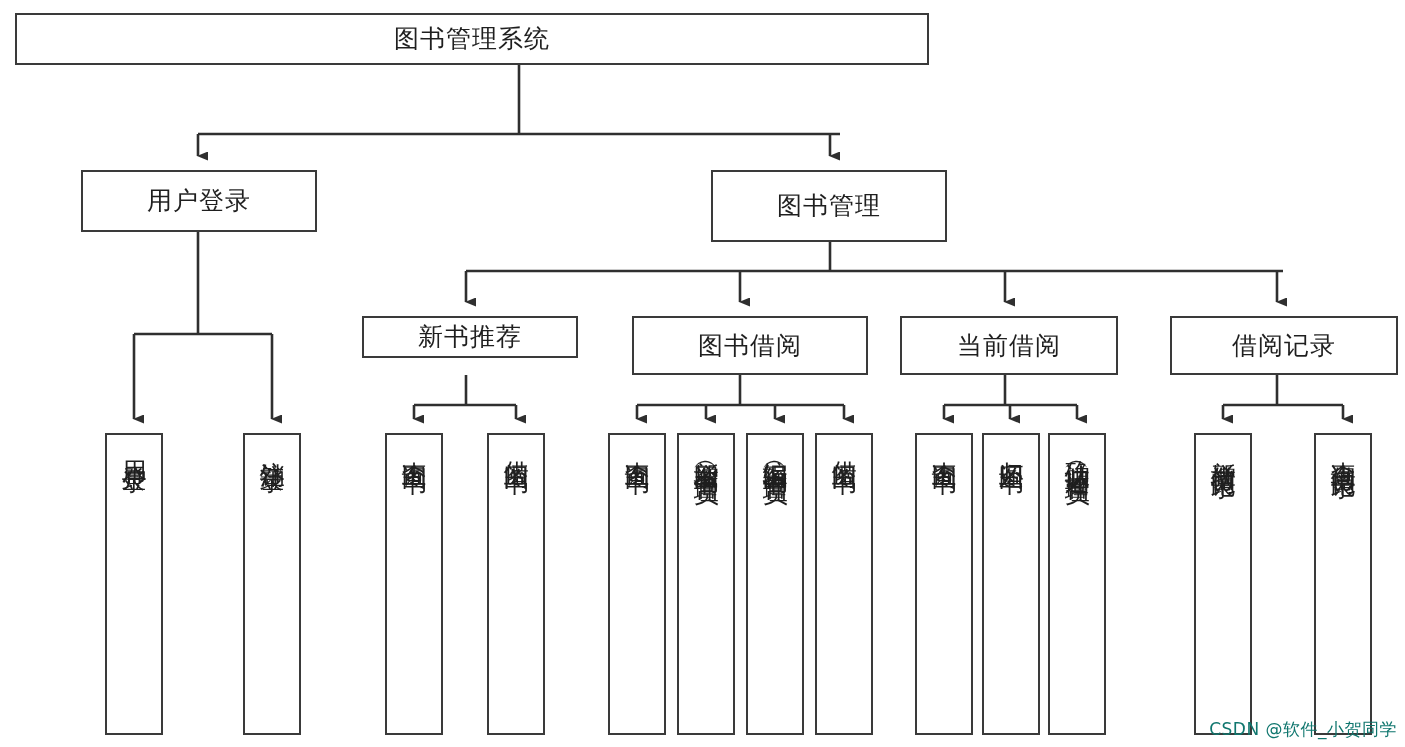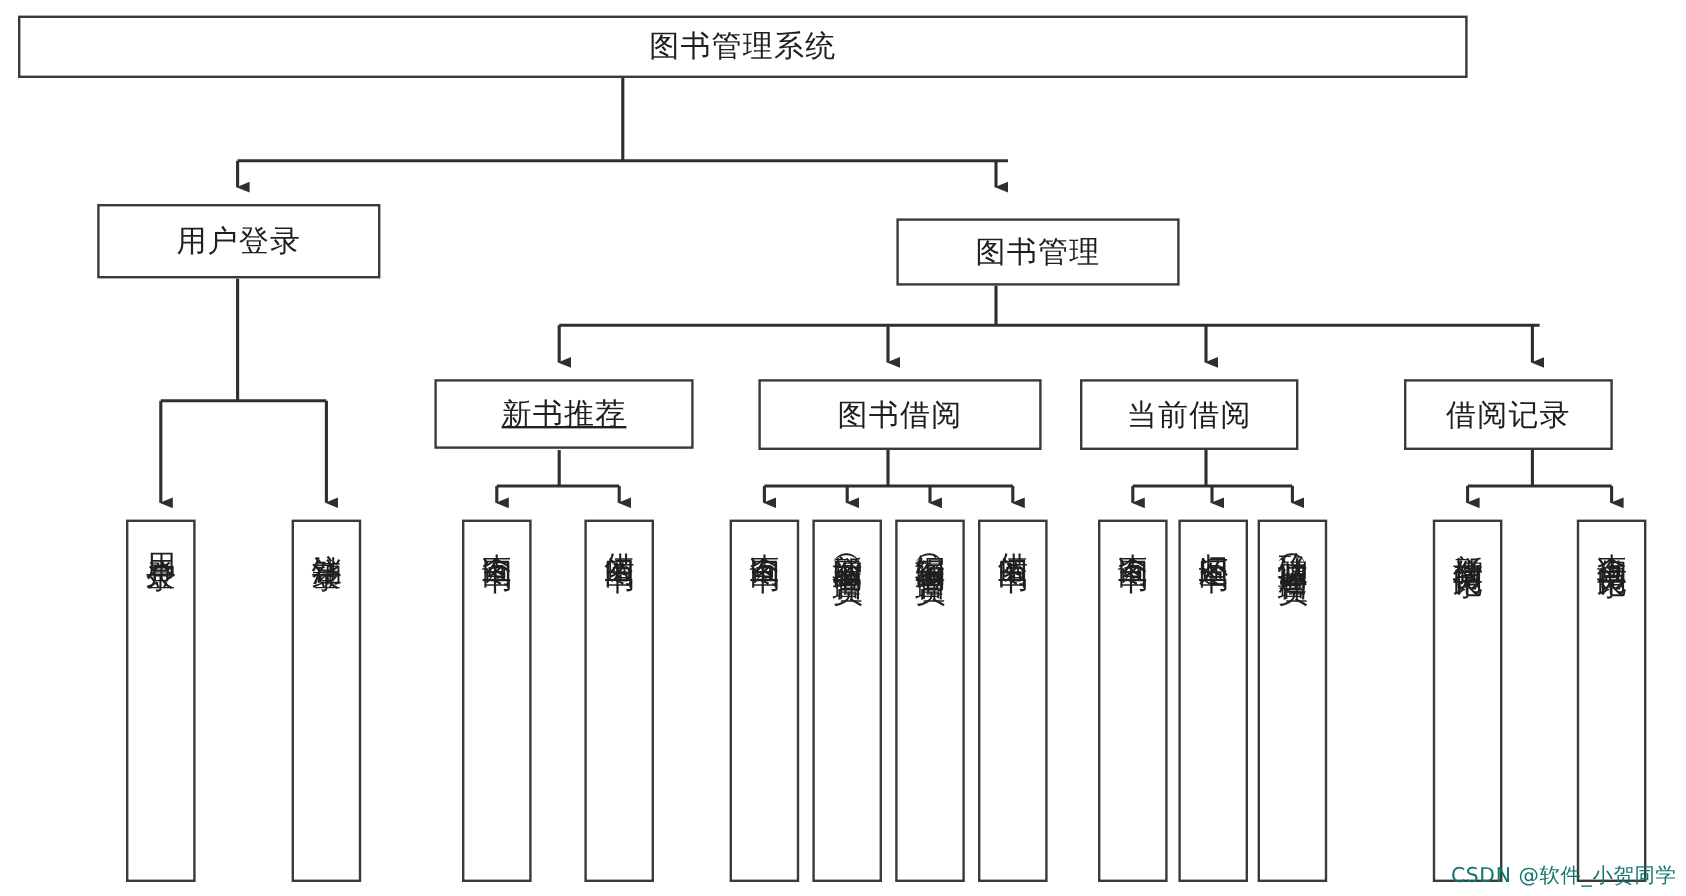--- a/index.html
+++ b/index.html
@@ -125,41 +125,41 @@
       <path d="M1010,405 L1010,419" marker-end="url(#arrowhead)"></path>
       <path d="M1077,405 L1077,419" marker-end="url(#arrowhead)"></path>
 
       <path d="M1277,375 L1277,405"></path>
       <path d="M1223,405 L1343,405"></path>
       <path d="M1223,405 L1223,419" marker-end="url(#arrowhead)"></path>
       <path d="M1343,405 L1343,419" marker-end="url(#arrowhead)"></path>
     </g>
   </svg>
 
-  <div class="node root horiz" style="left:15px; top:13px; width:1208px; height:52px;">
+  <div class="node root horiz" style="left:15px; top:13px; width:914px; height:52px;">
     <span class="node-label">图书管理系统</span>
   </div>
 
   <div class="node horiz" style="left:81px; top:170px; width:236px; height:62px;">
     <span class="node-label">用户登录</span>
   </div>
-  <div class="node horiz" style="left:747px; top:170px; width:236px; height:56px;margin-top:12px;">
+  <div class="node horiz" style="left:711px; top:170px; width:236px; height:72px;">
     <span class="node-label">图书管理</span>
   </div>
 
-  <div class="node horiz" style="left:362px; top:316px; width:216px; height:58px;text-decoration:underline;">
+  <div class="node horiz" style="left:362px; top:316px; width:216px; height:42px;">
     <span class="node-label">新书推荐</span>
   </div>
   <div class="node horiz" style="left:632px; top:316px; width:236px; height:59px;">
     <span class="node-label">图书借阅</span>
   </div>
-  <div class="node horiz" style="left:900px; top:316px; width:182px; height:59px;">
+  <div class="node horiz" style="left:900px; top:316px; width:218px; height:59px;">
     <span class="node-label">当前借阅</span>
   </div>
-  <div class="node horiz" style="left:1170px; top:316px; width:174px; height:59px;">
+  <div class="node horiz" style="left:1170px; top:316px; width:228px; height:59px;">
     <span class="node-label">借阅记录</span>
   </div>
 
   <div class="node vert" style="left:105px; top:433px; width:58px; height:302px;">
     <span class="node-label">用户登录</span>
   </div>
   <div class="node vert" style="left:243px; top:433px; width:58px; height:302px;">
     <span class="node-label">注销登录</span>
   </div>
 

